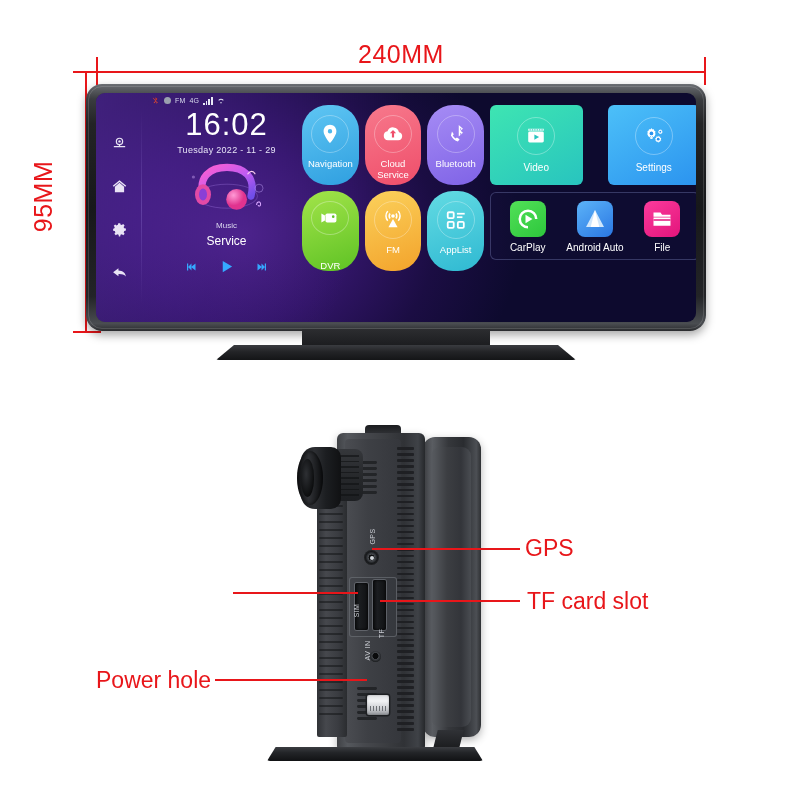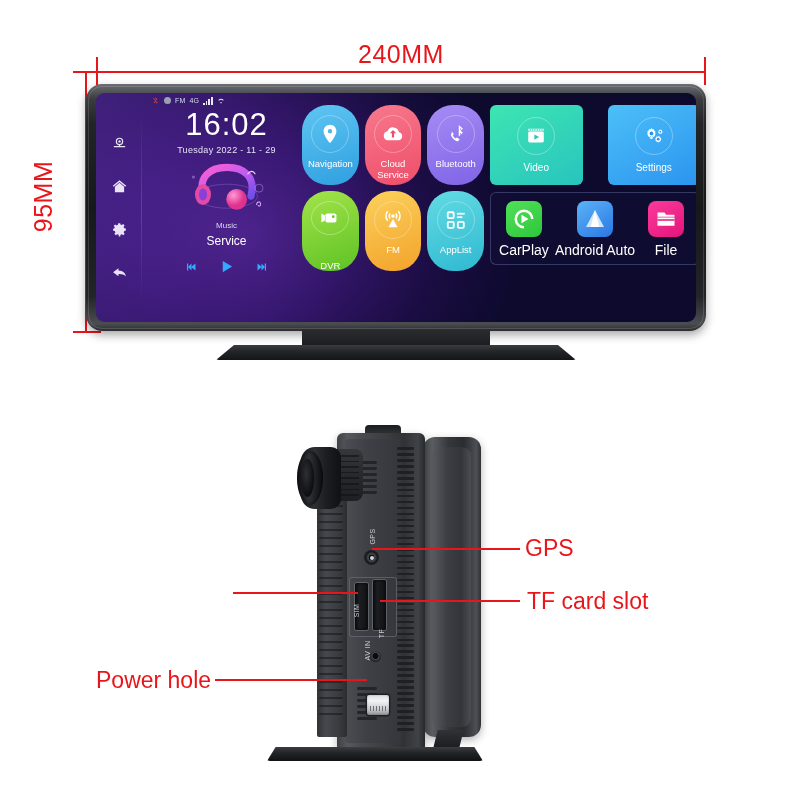--- a/index.html
+++ b/index.html
@@ -128,21 +128,21 @@
 
   #tiles-bottom {
     margin-top:7px; border:1px solid rgba(150,160,220,.3); border-radius:6px;
     padding:8px 4px 6px; display:grid; grid-template-columns:repeat(3,1fr); gap:2px;
     background: rgba(20,20,60,.25);
   }
   .tile-sm { display:flex; flex-direction:column; align-items:center; justify-content:flex-start; }
   .tile-sm .sq { width:36px; height:36px; border-radius:8px; display:flex; align-items:center; justify-content:center; }
   .tile-sm .gl { width:24px; height:24px; }
   .tile-sm .gl svg { width:100%; height:100%; display:block; }
-  .tile-sm .cap { font-size:14px; color:#fff; margin-top:5px; white-space:nowrap; }
+  .tile-sm .cap { font-size:10px; color:#fff; margin-top:5px; white-space:nowrap; }
 
   
   #front-stand-neck{
     position:absolute; left:302px; top:329px; width:188px; height:22px;
     background: linear-gradient(180deg,#2c2d30,#202124 55%,#17181a);
     border-radius:0 0 5px 5px;
   }
   #front-stand-base{
     position:absolute; left:216px; top:345px; width:360px; height:15px;
     background: linear-gradient(180deg,#3a3c40 0%,#232427 45%,#141517 100%);

